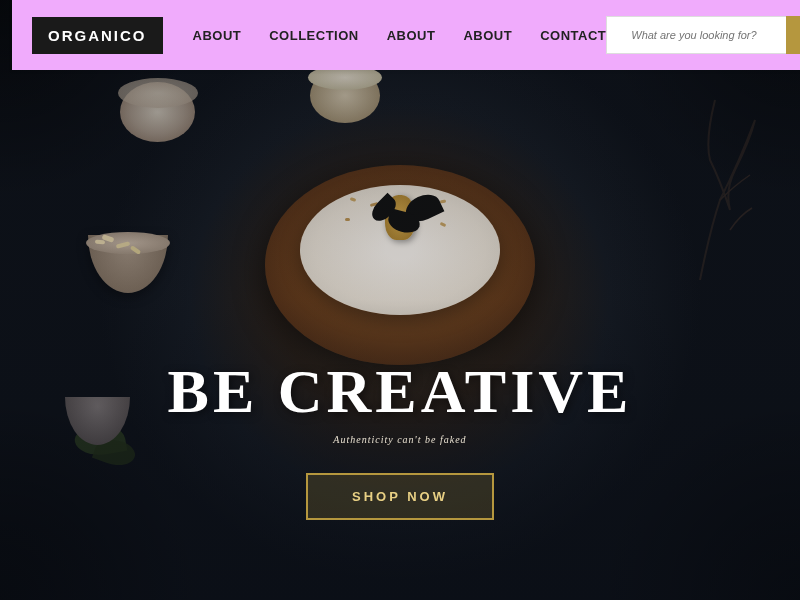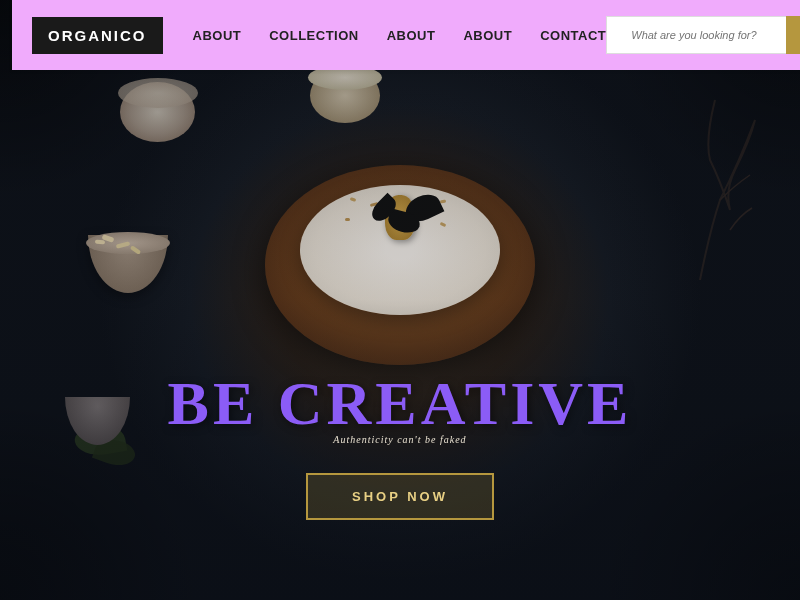--- a/index.html
+++ b/index.html
@@ -130,24 +130,25 @@
       left: 50%;
       transform: translateX(-50%);
       text-align: center;
       width: 600px;
     }
 
     .hero-title {
       font-family: 'Georgia', serif;
       font-size: 62px;
       font-weight: 900;
-      color: #8b5cf6;
+      color: #ffffff;
       letter-spacing: 4px;
       text-transform: uppercase;
       line-height: 1;
+      margin-bottom: 12px;
       text-shadow: 2px 2px 8px rgba(0,0,0,0.5);
     }
 
     .hero-subtitle {
       font-family: 'Georgia', serif;
       font-size: 10px;
       color: #e8e0d0;
       letter-spacing: 1px;
       margin-bottom: 28px;
       font-style: italic;

